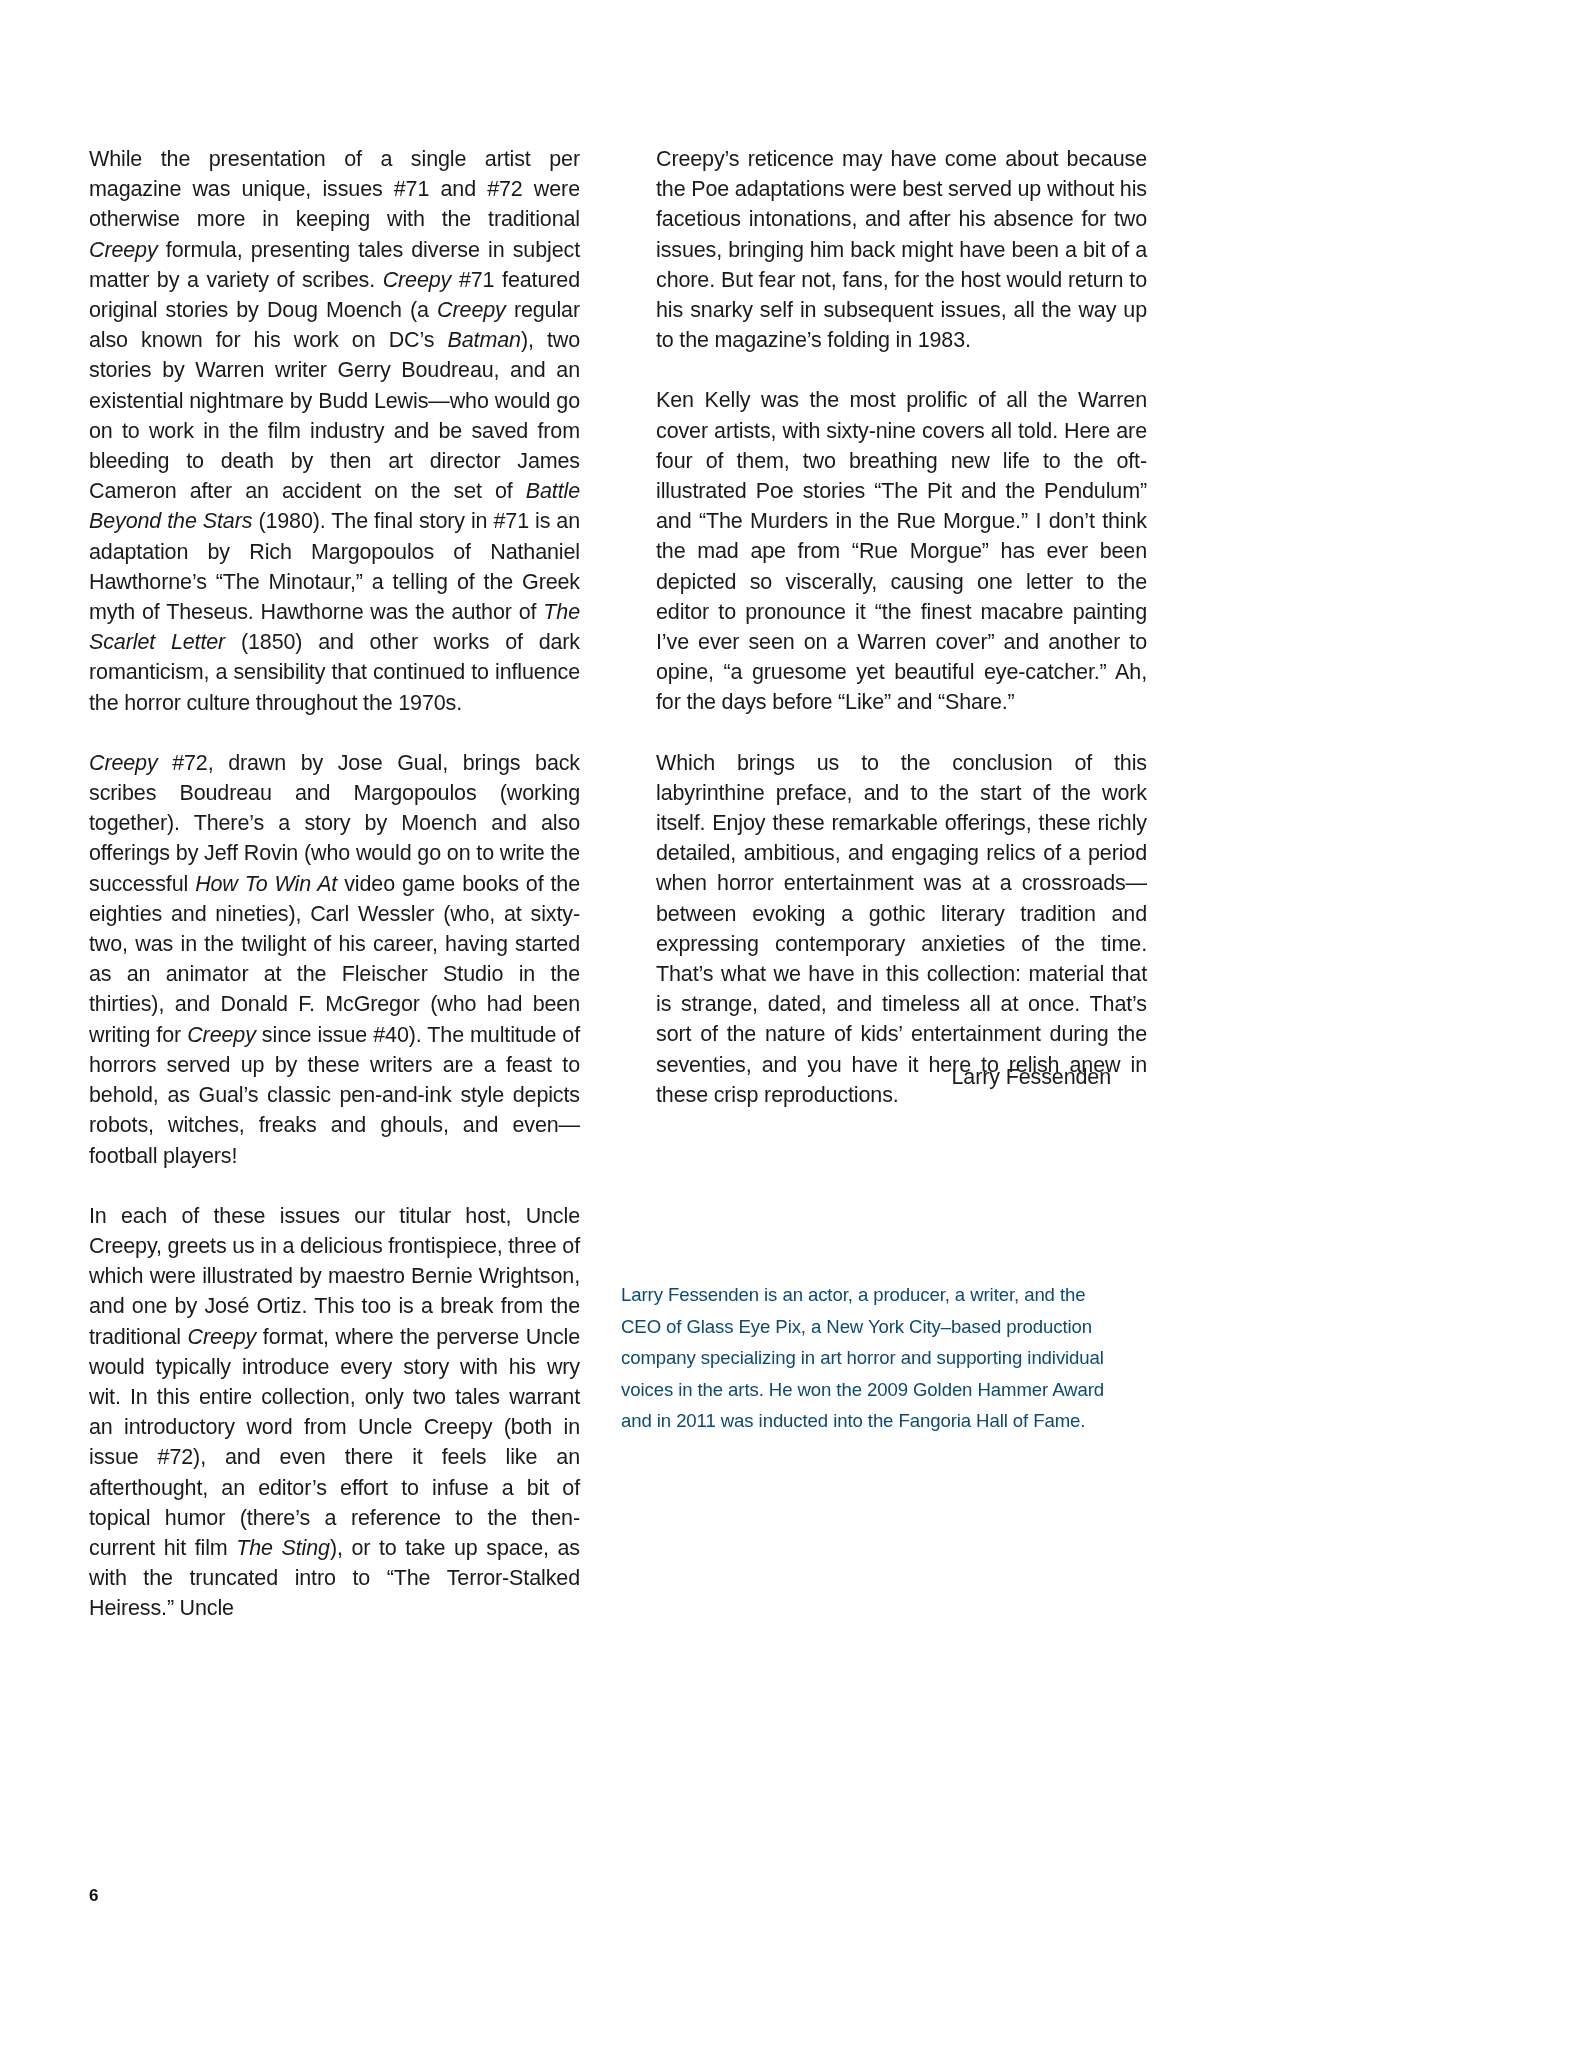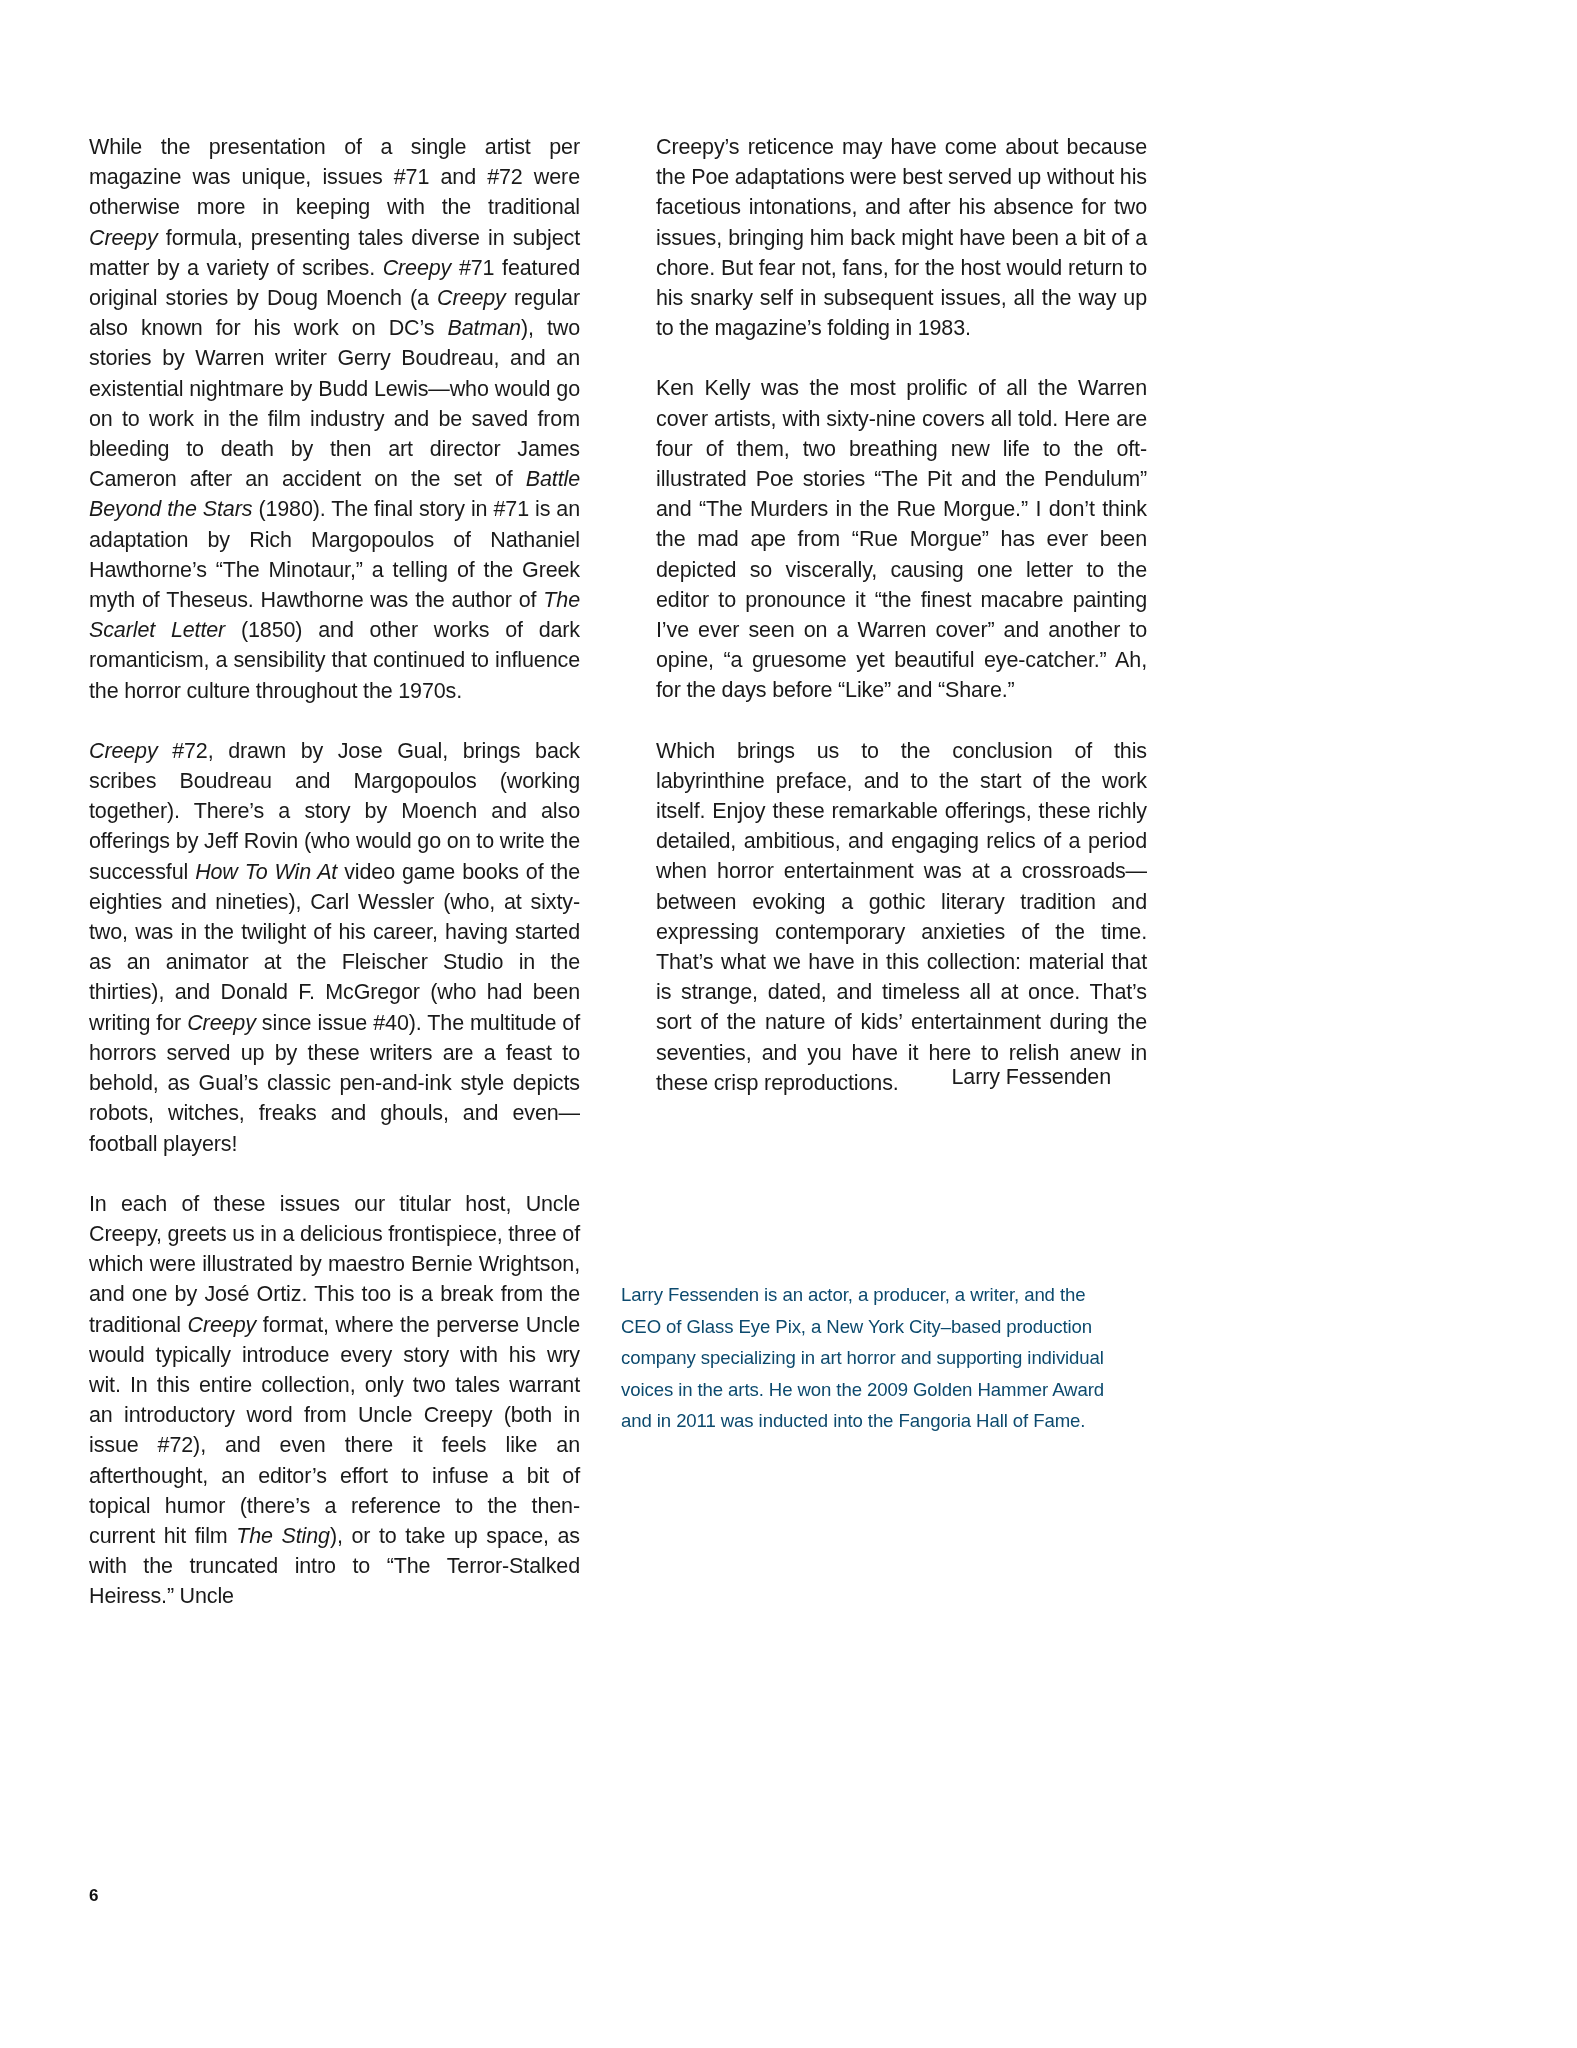--- a/index.html
+++ b/index.html
@@ -18,21 +18,21 @@
 
   .page {
     position: absolute;
     inset: 0;
     background: #ffffff;
   }
 
   .columns {
     position: absolute;
     left: 89px;
-    top: 132px;
+    top: 144px;
     width: 1026px;
     height: 1320px;
   }
 
   .col {
     position: absolute;
     top: 0;
     width: 491px;
   }
   .col-left  { left: 0; }

